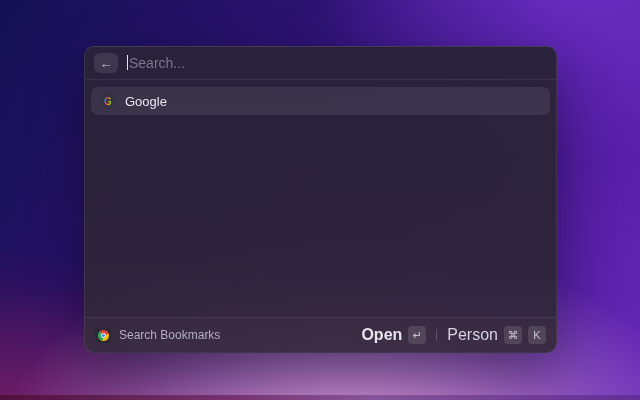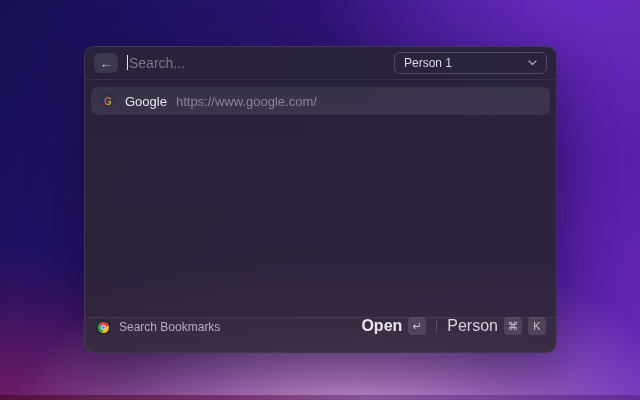--- a/index.html
+++ b/index.html
@@ -89,21 +89,21 @@
     -webkit-text-fill-color: transparent; color: transparent;
   }
   .row-title { color: #e9e6ee; font-size: 13px; font-weight: 500; }
   .row-url { color: #8b8496; font-size: 13px; }
 
   .spacer { flex: 1; }
 
   .footer {
     height: 30px; flex: 0 0 30px;
     border-top: 1px solid rgba(255,255,255,0.08);
-    display: flex; align-items: flex-end; justify-content: space-between;
+    display: flex; align-items: center; justify-content: space-between;
     padding: 17px 10px;
     background: rgba(255,255,255,0.015);
     border-radius: 0 0 10px 10px;
   }
   .f-left { display: flex; align-items: center; gap: 8px; }
   .app-icon {
     width: 16px; height: 16px; border-radius: 4px;
     background: #2c2836;
     display: flex; align-items: center; justify-content: center;
   }
@@ -141,37 +141,28 @@
   <div class="window">
 
     <div class="header">
       <div class="back-btn">
         <span>←</span>
       </div>
       <div class="search-wrap">
         <div class="caret"></div>
         <input class="search-input" type="text" placeholder="Search..." style="">
       </div>
-      <div class="dropdown">
-        <span>Person 1</span>
-        <span class="chev">
-          <svg width="9" height="6" viewBox="0 0 9 6">
-              <polyline points="1,1 4.5,4.5 8,1" fill="none" stroke="#a49eb0" stroke-width="1.4" stroke-linecap="round" stroke-linejoin="round"></polyline>
-            </svg>
-        </span>
-      </div>
     </div>
 
     <div class="list">
       <div class="row selected">
         <div class="favicon">
           <span>G</span>
         </div>
         <span class="row-title">Google</span>
-        <span class="row-url">https://www.google.com/</span>
       </div>
     </div>
 
     <div class="spacer"></div>
 
     <div class="footer">
       <div class="f-left">
         <div class="app-icon">
           <div class="chrome-ball"></div>
         </div>

